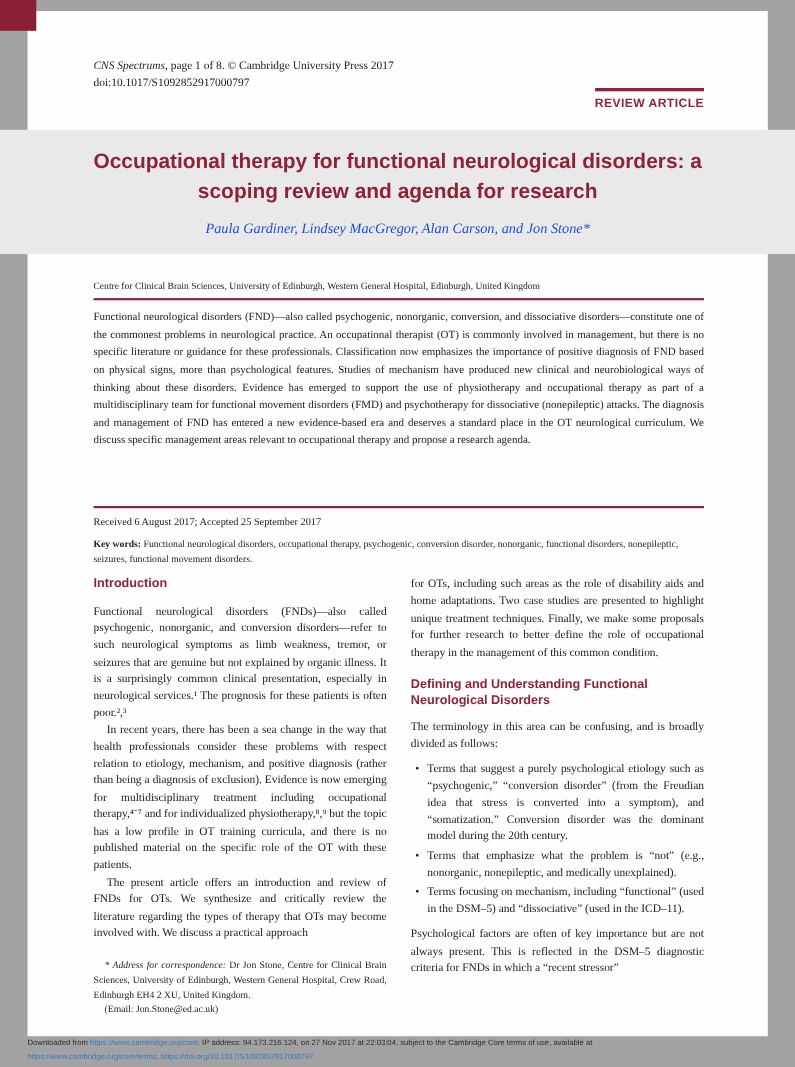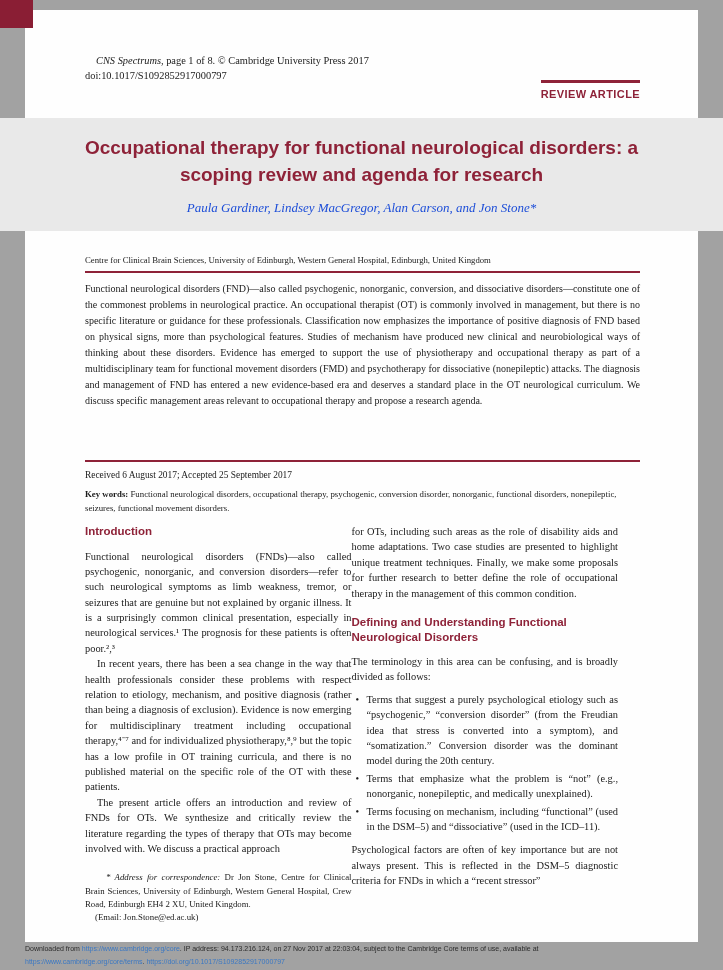--- a/index.html
+++ b/index.html
@@ -11,21 +11,21 @@
     font-family:"Liberation Serif", serif; color:#1a1a1a;
   }
   .sheet {
     position:absolute; left:25px; top:10px; width:673px; height:932px;
     background:#fefefe;
   }
   .corner { position:absolute; left:0; top:0; width:33px; height:28px; background:var(--corner); z-index:6; }
 
   
   .journal-line { position:absolute; left:60px; top:45px; font-size:10.4px; }
-  .ital { font-style:italic;margin-left:11px; }
+  .ital { font-style:italic; }
   .doi-line { position:absolute; left:60px; top:60px; font-size:10.4px; }
   .review-tag-wrap { position:absolute; right:58px; top:70px; text-align:right; }
   .review-tag {
     display:inline-block; border-top:3px solid var(--accent); padding-top:5px;
     font-family:"Liberation Sans", sans-serif; font-weight:bold; font-size:11px;
     color:var(--accent); letter-spacing:0.4px;
   }
 
   
   .title-band {
@@ -45,21 +45,21 @@
   .rule2 { top:450px; }
 
   .abstract {
     position:absolute; left:60px; top:271px; width:555px; margin:0;
     font-size:10px; line-height:1.6; text-align:justify;
   }
   .received { position:absolute; left:60px; top:460px; font-size:9.4px; }
   .keywords { position:absolute; left:60px; top:478px; width:555px; font-size:8.8px; line-height:1.55; }
   .kw-label { font-weight:bold; }
 
-  .columns { position:absolute; left:60px; top:514px; width:555px; display:flex; }
+  .columns { position:absolute; left:60px; top:514px; width:555px; display:flex; gap:22px; }
   .col { width:266.5px; }
   .section-heading {
     margin:0 0 9px; font-family:"Liberation Sans", sans-serif; font-weight:bold;
     font-size:11.5px; line-height:1.35; color:var(--accent);
   }
   .section-heading.mt { margin-top:14px; margin-bottom:8px; }
   .body-p { margin:0; font-size:10.4px; line-height:1.48; text-align:justify; }
   .body-p.indent { text-indent:12px; }
 
   .bullets { margin:7px 0 8px 4px; padding:0; list-style:none; }

